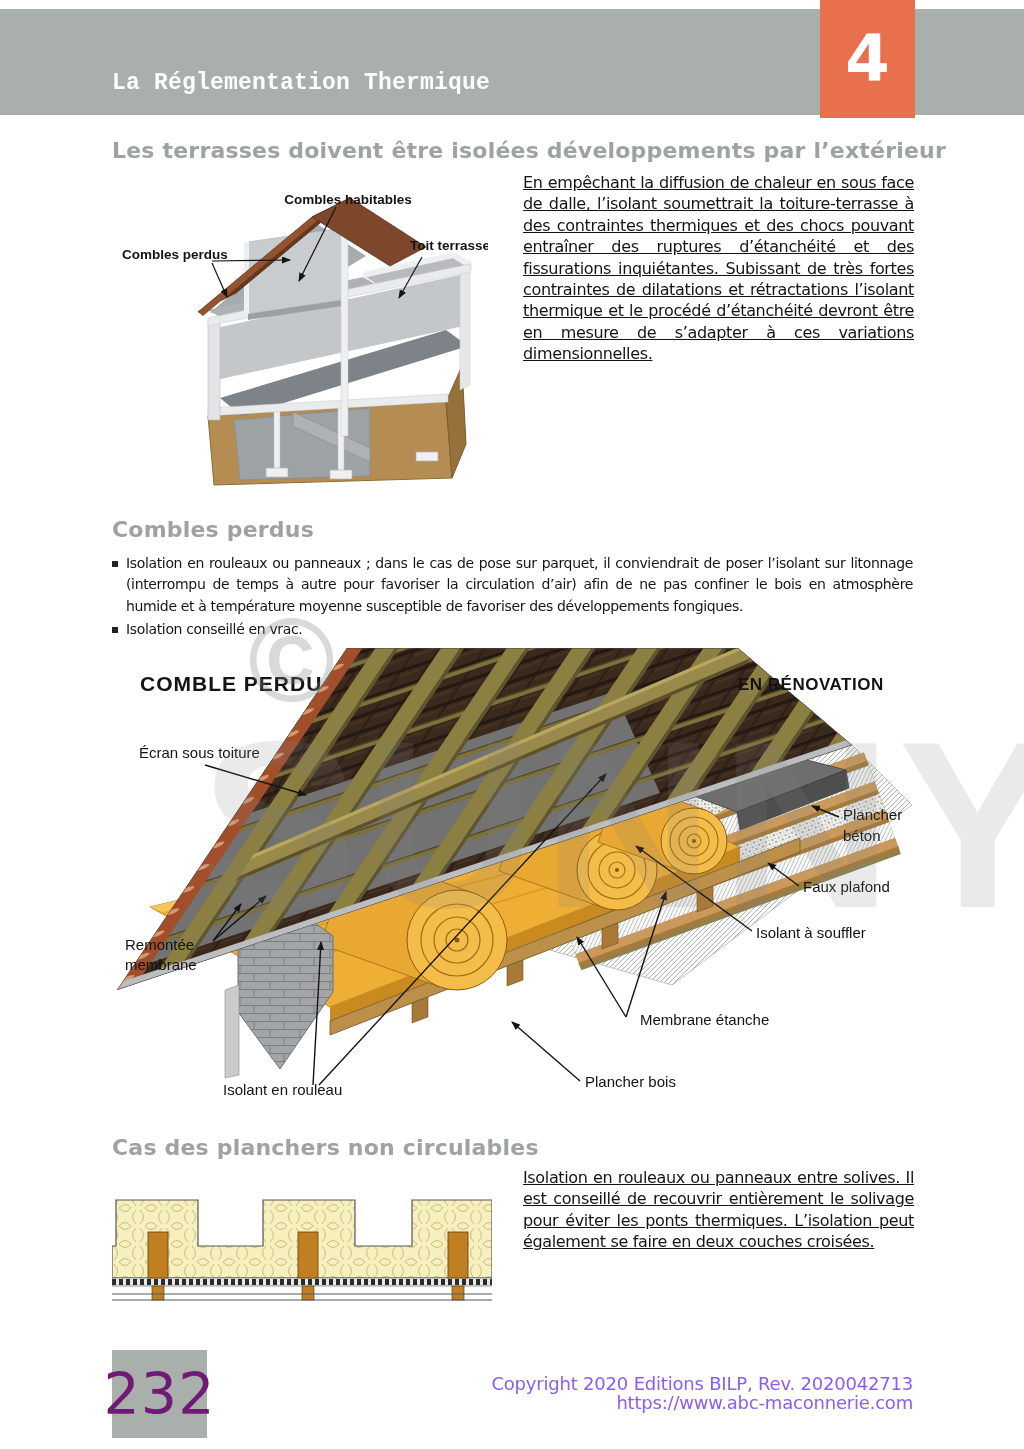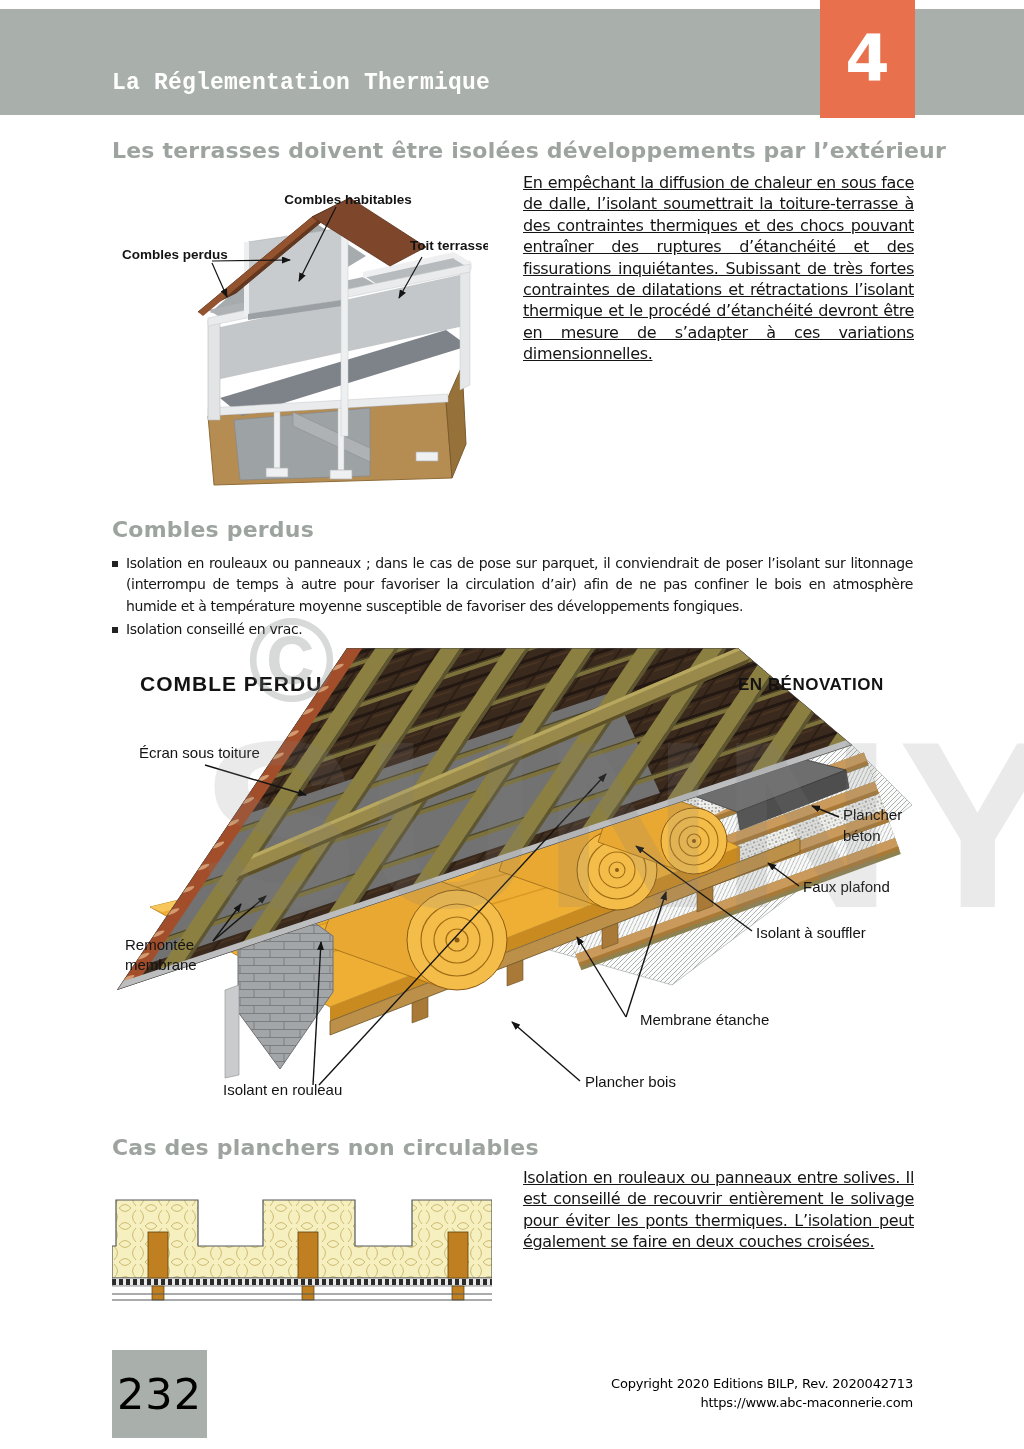--- a/index.html
+++ b/index.html
@@ -25,23 +25,23 @@
   #fig-house{left:108px;top:180px;}
   #fig-comble{left:112px;top:645px;}
   #fig-floor{left:112px;top:1190px;}
   svg text{font-family:"Liberation Sans",sans-serif;fill:#131313;}
   .watermark{position:absolute;pointer-events:none;z-index:9;color:rgba(125,130,128,.30);
              font-family:"Liberation Sans",sans-serif;font-weight:bold;}
   #wm-c{left:248px;top:592px;font-size:118px;}
   #wm-txt{left:200px;top:688px;font-size:238px;letter-spacing:6px;color:rgba(128,132,130,.17);}
   .page-box{position:absolute;left:112px;top:1350px;width:95px;height:88px;background:#A9AFAB;
             display:flex;align-items:center;justify-content:center;}
-  .page-num{color:#000000;font-size:43px;letter-spacing:1px;}
-  .footer-copy{position:absolute;right:111px;top:1374px;text-align:right;color:#000000;
-               font-size:13px;line-height:19px;letter-spacing:-0.2px;}
+  .page-num{color:#701a75;font-size:57px;letter-spacing:1px;}
+  .footer-copy{position:absolute;right:111px;top:1374px;text-align:right;color:#8b5cf6;
+               font-size:18px;line-height:19px;letter-spacing:-0.2px;}
 </style>
 </head>
 <body>
 
 <div class="page">
 
   <div class="header-bar"></div>
   <div class="header-title">La Réglementation Thermique</div>
   <div class="chapter-box">
     <span class="chapter-num">4</span>

